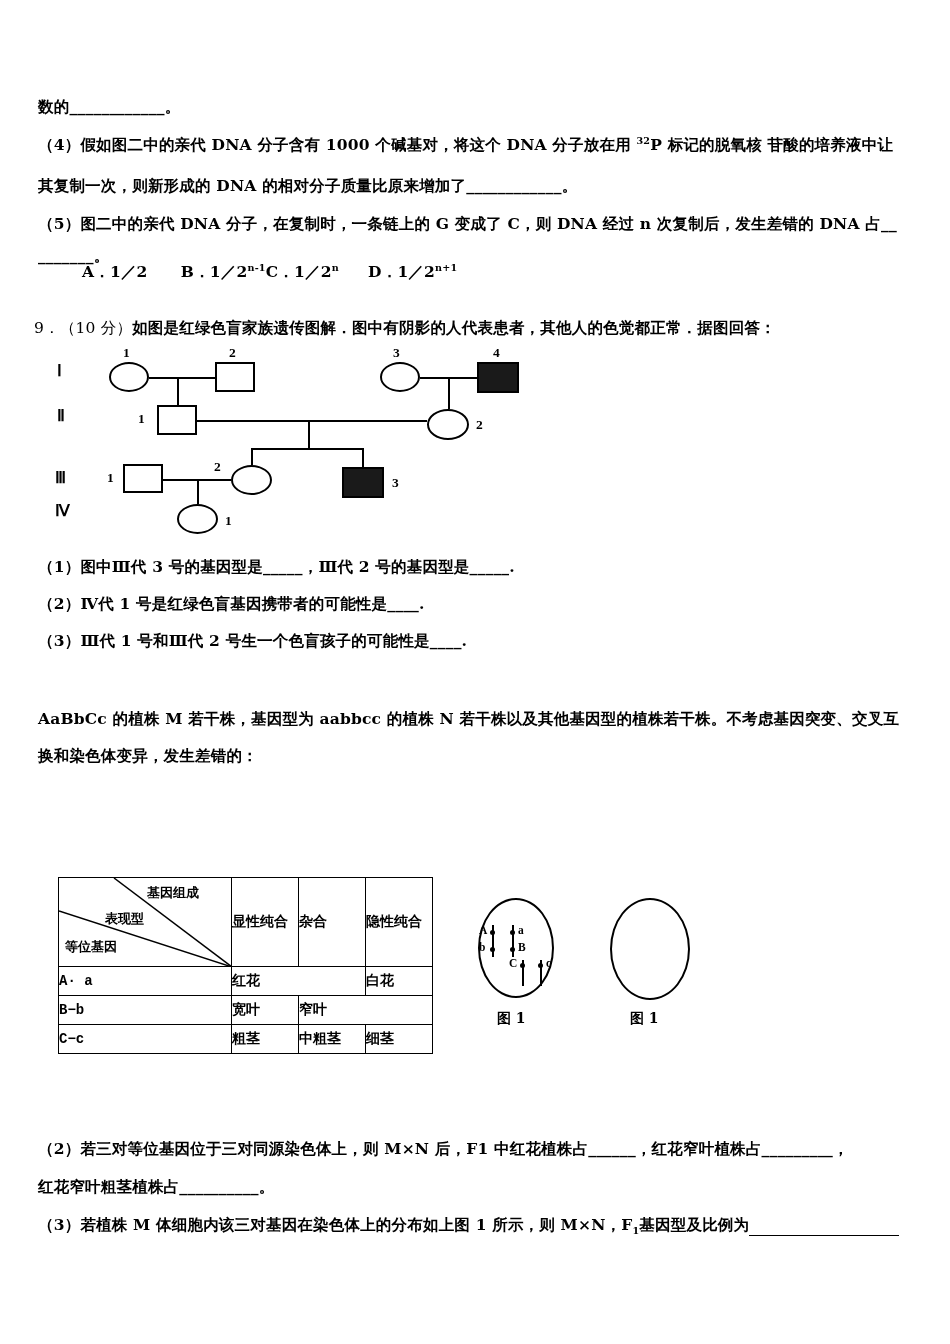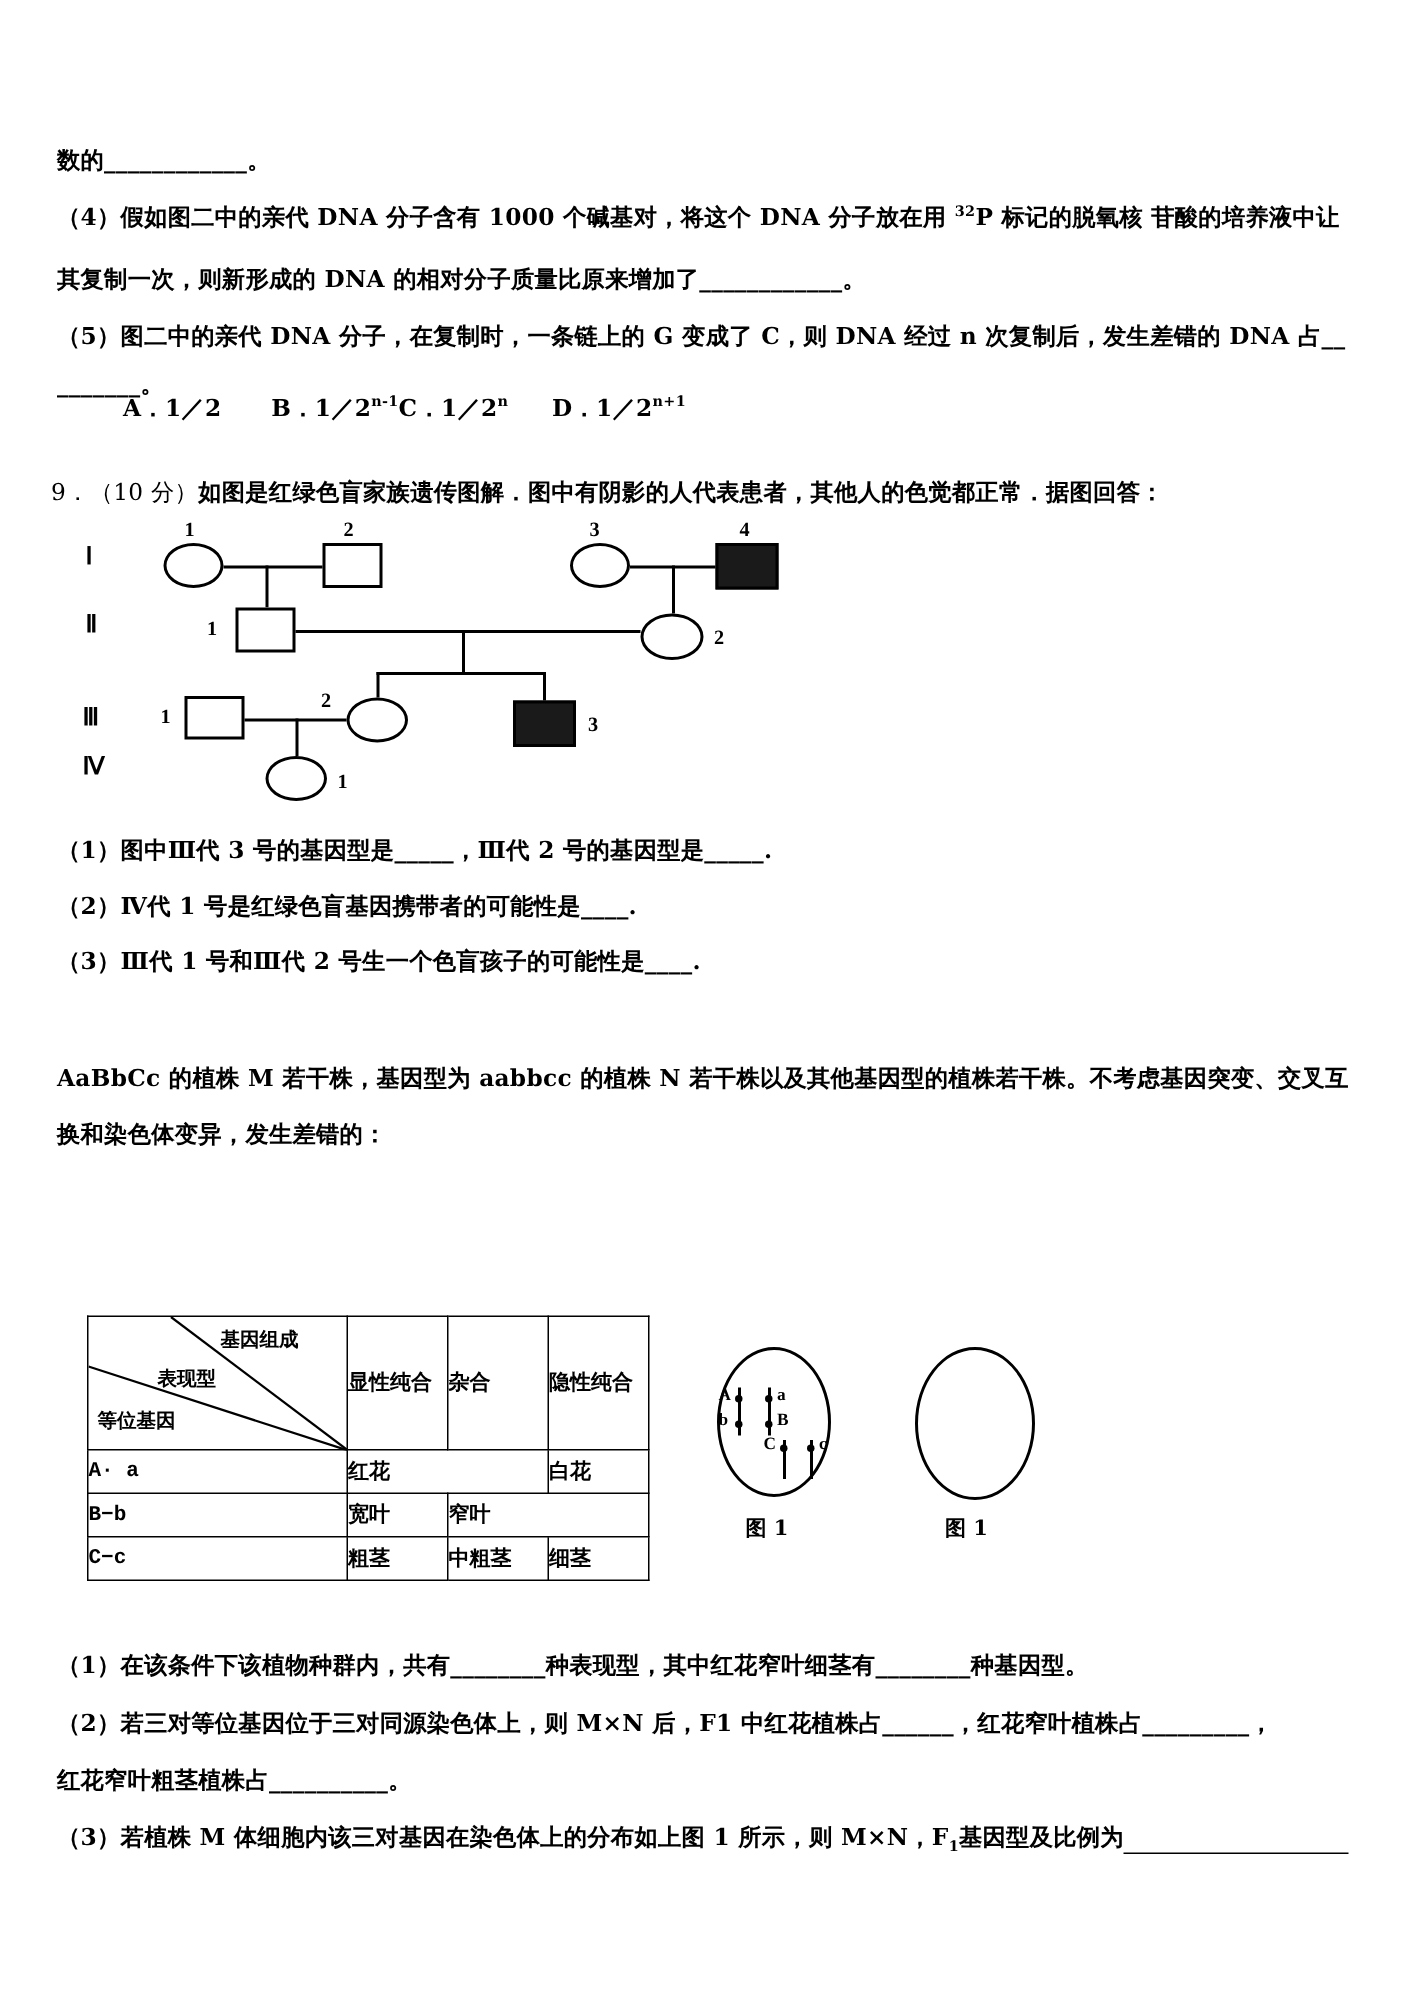--- a/index.html
+++ b/index.html
@@ -307,20 +307,19 @@
     <div class="chrom" style="left:70px; top:70px; height:26px;"></div>
     <div class="centro" style="left:68px; top:73px;"></div>
     <div class="glab" style="left:76px; top:67px;">c</div>
 
     <div class="fig-cap" style="left:27px; top:120px;">图 1</div>
 
     <div class="cell-oval" style="left:140px; top:8px; width:80px; height:102px;"></div>
     <div class="fig-cap" style="left:160px; top:120px;">图 1</div>
   </div>
 
-  <div class="txt" style="left:38px; top:1098px;">（1）在该条件下该植物种群内，共有________种表现型，其中红花窄叶细茎有________种基因型。</div>
   <div class="txt" style="left:38px; top:1137px;">（2）若三对等位基因位于三对同源染色体上，则 M×N 后，F1 中红花植株占______，红花窄叶植株占_________，</div>
   <div class="txt" style="left:38px; top:1175px;">红花窄叶粗茎植株占__________。</div>
   <div class="txt" style="left:38px; top:1213px;">
     <span>（3）若植株 M 体细胞内该三对基因在染色体上的分布如上图 1 所示，则 M×N，F<sub>1</sub>基因型及比例为</span><span class="blank" style="width:150px;"></span>
   </div>
 
 </div>
 
 </body></html>

